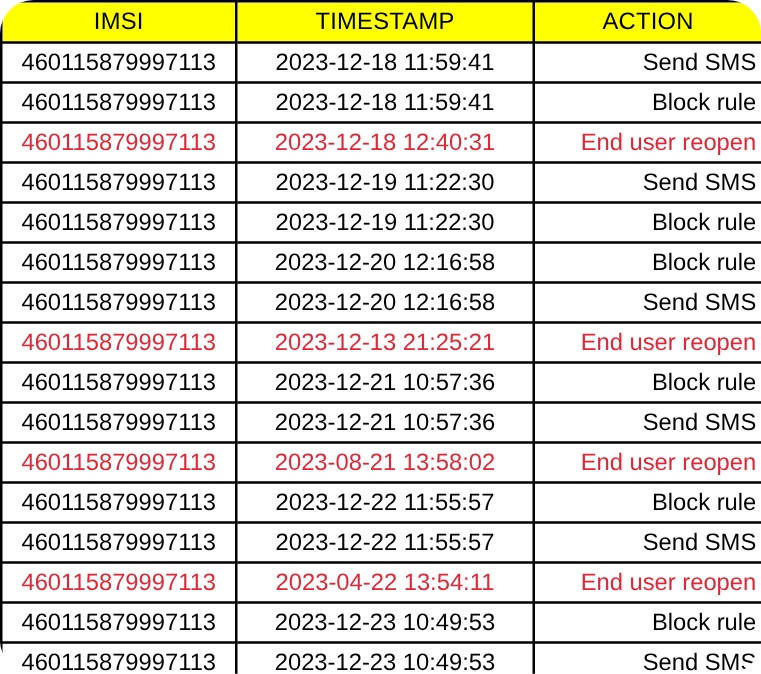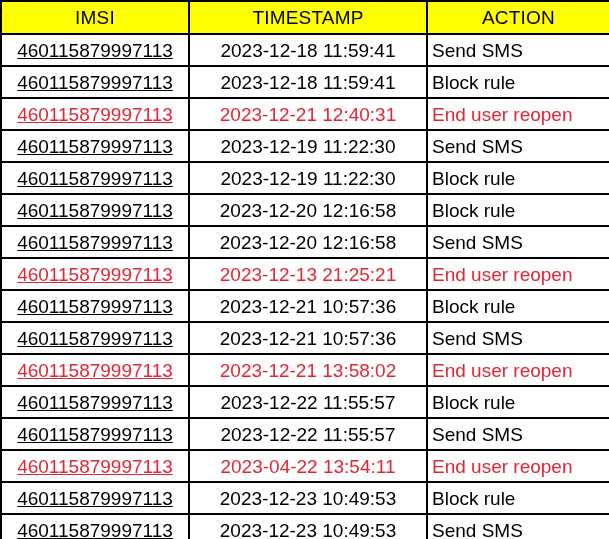--- a/index.html
+++ b/index.html
@@ -11,20 +11,21 @@
     width: 609px;
     height: 539px;
     overflow: hidden;
     font-family: "Liberation Sans", "DejaVu Sans", sans-serif;
   }
   .table-wrap {
     width: 609px;
     height: 539px;
     overflow: hidden;
     box-sizing: border-box;
+    border-radius: 27px;
   }
   table.log-table {
     border-collapse: collapse;
     table-layout: fixed;
     width: 609px;
     border-spacing: 0;
   }
   table.log-table col.col-imsi { width: 188px; }
   table.log-table col.col-timestamp { width: 238px; }
   table.log-table col.col-action { width: 183px; }
@@ -45,27 +46,26 @@
   table.log-table thead th {
     background: #FFFF00;
     text-align: center;
     font-weight: normal;
     height: 33px;
     font-size: 19px;
     letter-spacing: 0.2px;
   }
   table.log-table tbody td.cell-imsi {
     text-align: center;
-    text-decoration: underline;
   }
   table.log-table tbody td.cell-timestamp {
     text-align: center;
   }
   table.log-table tbody td.cell-action {
-    text-align: left;
+    text-align: right;
     padding-left: 4px;
   }
   table.log-table tbody tr.row-highlight td {
     color: #E32636;
   }
 </style>
 </head>
 <body>
 
 <div class="table-wrap">
@@ -88,21 +88,21 @@
           <td class="cell-timestamp">2023-12-18 11:59:41</td>
           <td class="cell-action">Send SMS</td>
         </tr>
         <tr>
           <td class="cell-imsi">460115879997113</td>
           <td class="cell-timestamp">2023-12-18 11:59:41</td>
           <td class="cell-action">Block rule</td>
         </tr>
         <tr class="row-highlight">
           <td class="cell-imsi">460115879997113</td>
-          <td class="cell-timestamp">2023-12-21 12:40:31</td>
+          <td class="cell-timestamp">2023-12-18 12:40:31</td>
           <td class="cell-action">End user reopen</td>
         </tr>
         <tr>
           <td class="cell-imsi">460115879997113</td>
           <td class="cell-timestamp">2023-12-19 11:22:30</td>
           <td class="cell-action">Send SMS</td>
         </tr>
         <tr>
           <td class="cell-imsi">460115879997113</td>
           <td class="cell-timestamp">2023-12-19 11:22:30</td>
@@ -128,21 +128,21 @@
           <td class="cell-timestamp">2023-12-21 10:57:36</td>
           <td class="cell-action">Block rule</td>
         </tr>
         <tr>
           <td class="cell-imsi">460115879997113</td>
           <td class="cell-timestamp">2023-12-21 10:57:36</td>
           <td class="cell-action">Send SMS</td>
         </tr>
         <tr class="row-highlight">
           <td class="cell-imsi">460115879997113</td>
-          <td class="cell-timestamp">2023-12-21 13:58:02</td>
+          <td class="cell-timestamp">2023-08-21 13:58:02</td>
           <td class="cell-action">End user reopen</td>
         </tr>
         <tr>
           <td class="cell-imsi">460115879997113</td>
           <td class="cell-timestamp">2023-12-22 11:55:57</td>
           <td class="cell-action">Block rule</td>
         </tr>
         <tr>
           <td class="cell-imsi">460115879997113</td>
           <td class="cell-timestamp">2023-12-22 11:55:57</td>

